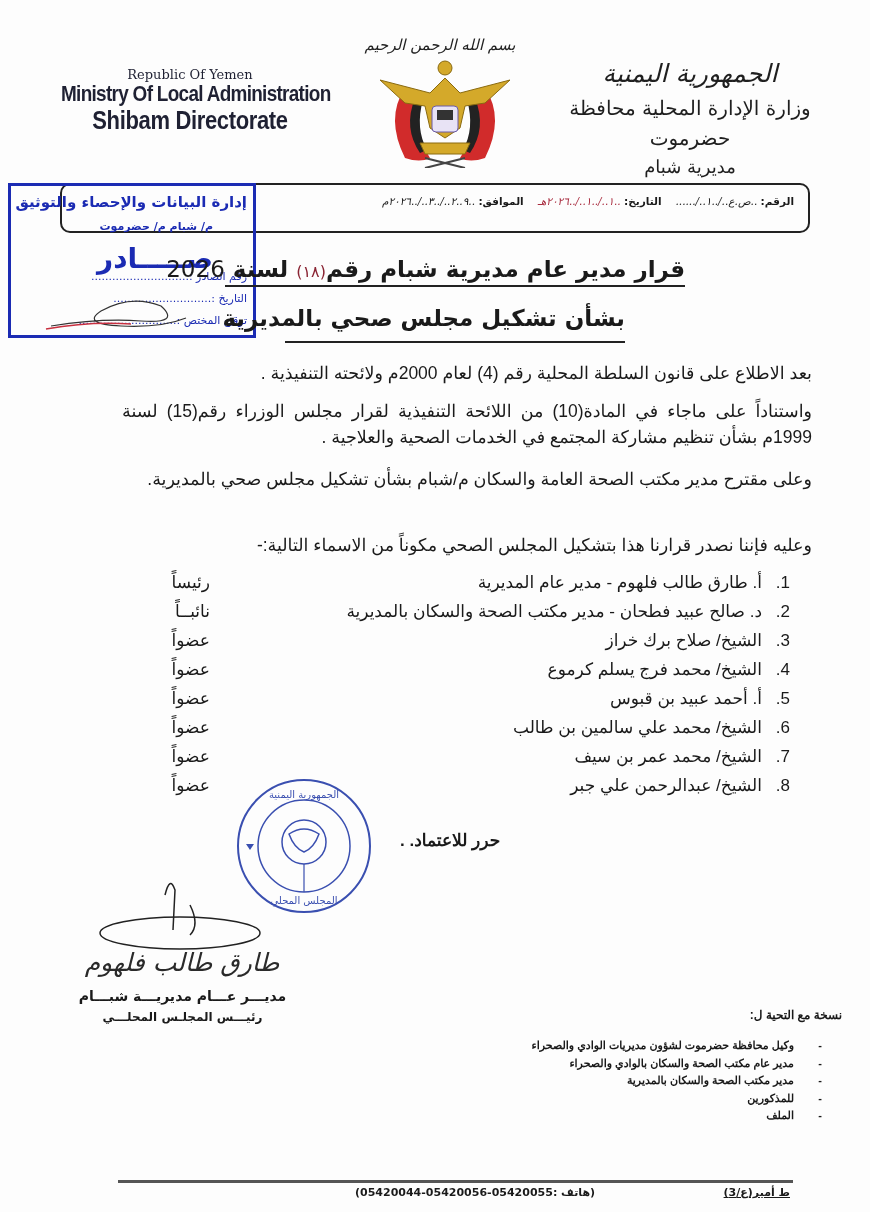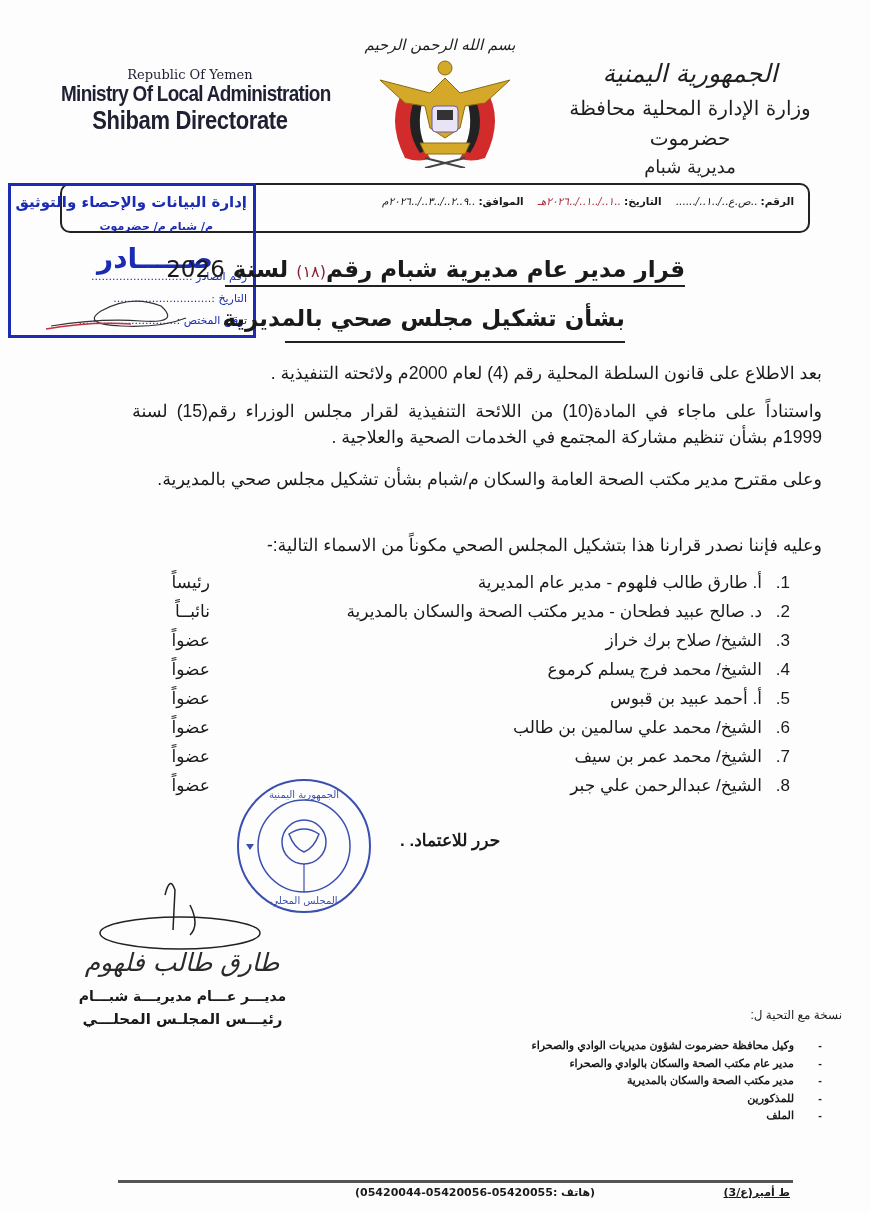--- a/index.html
+++ b/index.html
@@ -44,41 +44,41 @@
   .stamp-line .dots { letter-spacing: 1px; }
   .stamp-sig { position: absolute; left: 30px; top: 110px; width: 150px; height: 35px; }
 
   
   .title1 { left: 225px; top: 256px; width: 460px; direction: rtl; text-align: right; font-weight: bold; font-size: 23px; border-bottom: 2.5px solid #222; padding-bottom: 3px; white-space: nowrap; }
   .title1 .num { color: #8a2433; font-size: 16px; font-weight: normal; }
   .title1 .year { font-weight: normal; }
   .title2 { left: 285px; top: 305px; width: 340px; direction: rtl; text-align: center; font-weight: bold; font-size: 23px; border-bottom: 2.5px solid #222; padding-bottom: 10px; white-space: nowrap; }
 
   
-  .body-text { right: 48px; width: 690px; direction: rtl; text-align: justify; font-family: "Liberation Sans", sans-serif; font-size: 17.5px; line-height: 26px; color: #1a1a1a; }
+  .body-text { right: 58px; width: 690px; direction: rtl; text-align: justify; font-family: "Liberation Sans", sans-serif; font-size: 17.5px; line-height: 26px; color: #1a1a1a; }
 
   
   .members { left: 150px; top: 568px; width: 640px; direction: rtl; font-family: "Liberation Sans", sans-serif; font-size: 17px; }
   .member { display: flex; height: 29px; align-items: center; }
   .member .m-num { width: 28px; text-align: right; }
   .member .m-name { flex: 1; text-align: right; }
   .member .m-role { width: 60px; text-align: right; }
 
   
   .approve { left: 400px; top: 830px; direction: rtl; font-family: "Liberation Sans", sans-serif; font-weight: bold; font-size: 17px; }
   .seal { left: 234px; top: 776px; width: 140px; height: 140px; }
 
   
   .sig-drawing { left: 95px; top: 875px; width: 180px; height: 80px; }
   .sig-name { left: 82px; top: 948px; width: 200px; text-align: center; direction: rtl; font-family: "DejaVu Serif", serif; font-style: italic; font-size: 25px; color: #2a2a2a; }
   .sig-title1 { left: 75px; top: 988px; width: 215px; text-align: center; direction: rtl; font-weight: bold; font-size: 14px; letter-spacing: 1px; }
-  .sig-title2 { left: 75px; top: 1010px; width: 215px; text-align: center; direction: rtl; font-weight: bold; font-size: 15px; }
-
-  
-  .cc-label { right: 28px; top: 1008px; direction: rtl; font-family: "Liberation Sans", sans-serif; font-weight: normal; font-size: 12px; }
+  .sig-title2 { left: 75px; top: 1010px; width: 215px; text-align: center; direction: rtl; font-weight: bold; font-size: 12px; }
+
+  
+  .cc-label { right: 28px; top: 1008px; direction: rtl; font-family: "Liberation Sans", sans-serif; font-weight: bold; font-size: 12px; }
   .cc-list { right: 48px; top: 1037px; direction: rtl; font-family: "Liberation Sans", sans-serif; font-weight: bold; font-size: 11px; line-height: 17.5px; }
   .cc-item { display: flex; gap: 20px; }
   .cc-dash { width: 8px; }
 
   
   .footer-line { left: 118px; top: 1180px; width: 675px; border-top: 3px solid #555; }
   .footer-ref { right: 80px; top: 1186px; direction: rtl; font-weight: bold; font-size: 11px; text-decoration: underline; }
   .footer-phone { left: 355px; top: 1186px; direction: rtl; font-weight: bold; font-size: 11px; white-space: nowrap; }
 </style>
 </head>

